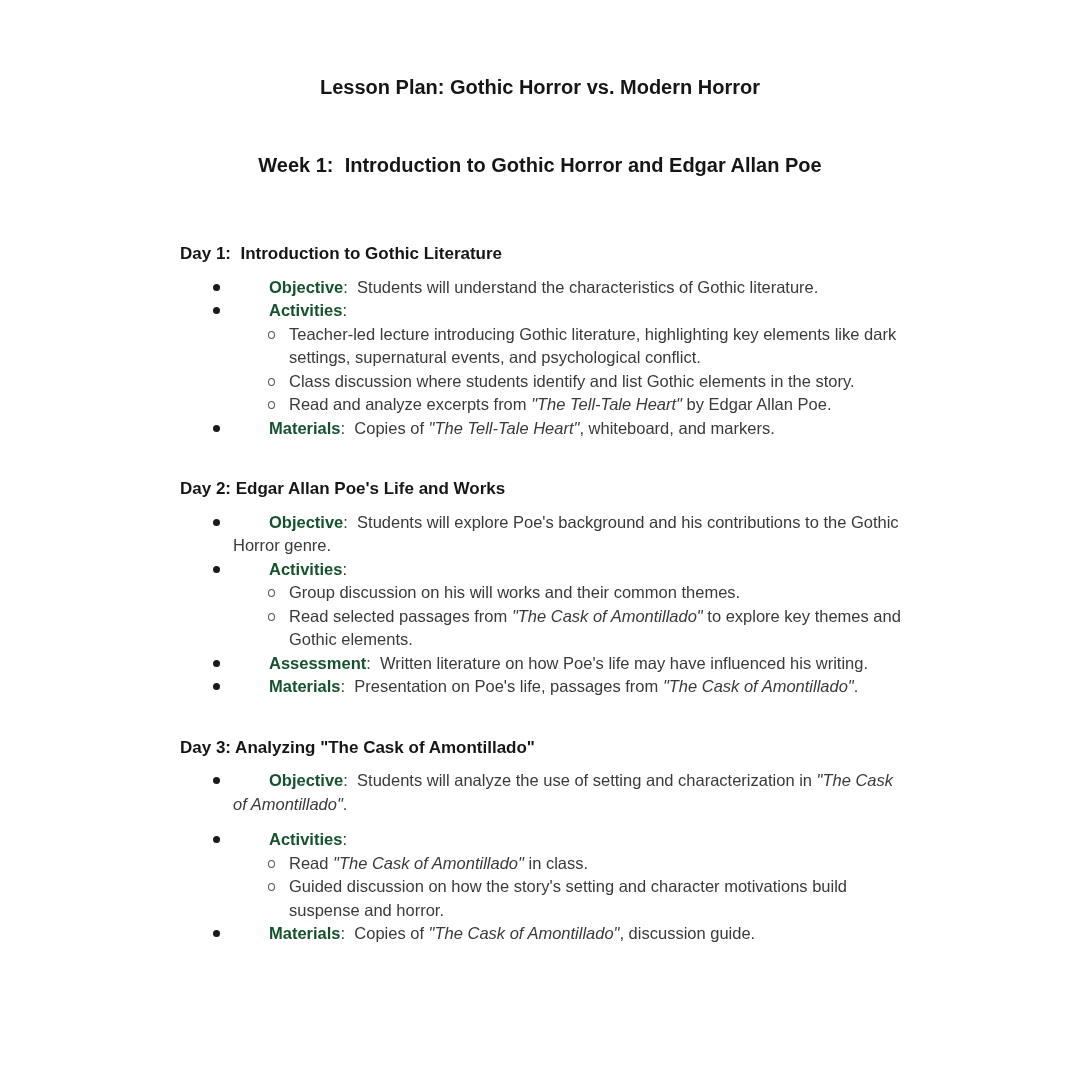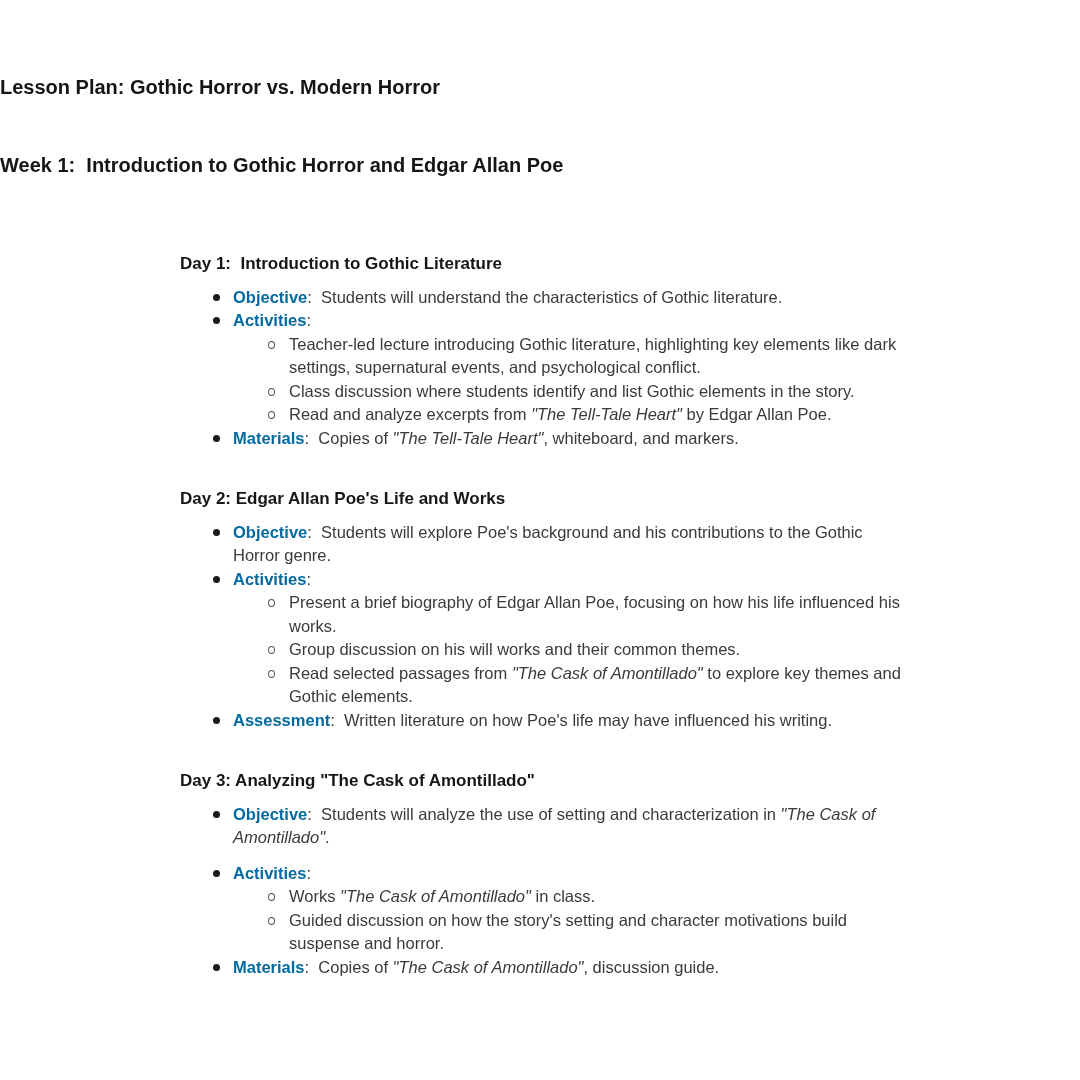--- a/index.html
+++ b/index.html
@@ -15,41 +15,41 @@
     font-family: "Liberation Sans", "DejaVu Sans", sans-serif;
     color: #3a3a3a;
   }
   .page {
     position: relative;
     width: 1080px;
     height: 1080px;
   }
   .title-block {
     margin-top: 22px;
-    text-align: left;
+    text-align: center;
     font-weight: bold;
     font-size: 20px;
     line-height: 26px;
     color: #161616;
     white-space: pre-wrap;
   }
   .content {
     margin-left: 180px;
     width: 726px;
   }
   .day-heading {
     margin-top: 37px;
     font-weight: bold;
     font-size: 17px;
     line-height: 23.5px;
     color: #161616;
     white-space: pre-wrap;
   }
   .day-heading.first {
-    margin-top: 22px;
+    margin-top: 12px;
   }
   ul.items {
     list-style: none;
     margin: 10px 0 0 0;
     padding: 0;
   }
   li.item {
     position: relative;
     font-size: 16.5px;
     line-height: 23.5px;
@@ -69,21 +69,21 @@
     border-radius: 50%;
     background: #1a1a1a;
   }
   .marker.ring {
     left: 88px;
     width: 5px; height: 6px;
     border-radius: 50%;
     background: transparent;
     border: 1.6px solid #555;
   }
-  li.item b { color: #0369a1; }
+  li.item b { color: #14532d; margin-left: 36px; }
 </style>
 </head>
 <body>
 
 <div class="page">
 
   <div class="title-block">
     <div>Lesson Plan: Gothic Horror vs. Modern Horror</div>
     <div>Week 1:  Introduction to Gothic Horror and Edgar Allan Poe</div>
   </div>
@@ -95,28 +95,28 @@
         <li class="item lvl1"><span class="marker dot"></span><span class="txt"><b>Activities</b><span>:</span></span></li>
         <li class="item lvl2"><span class="marker ring"></span><span class="txt"><span>Teacher-led lecture introducing Gothic literature, highlighting key elements like dark settings, supernatural events, and psychological conflict.</span></span></li>
         <li class="item lvl2"><span class="marker ring"></span><span class="txt"><span>Class discussion where students identify and list Gothic elements in the story.</span></span></li>
         <li class="item lvl2"><span class="marker ring"></span><span class="txt"><span>Read and analyze excerpts from </span><i>"The Tell-Tale Heart"</i><span> by Edgar Allan Poe.</span></span></li>
         <li class="item lvl1"><span class="marker dot"></span><span class="txt"><b>Materials</b><span>:  Copies of </span><i>"The Tell-Tale Heart"</i><span>, whiteboard, and markers.</span></span></li>
       </ul>
       <div class="day-heading">Day 2: Edgar Allan Poe's Life and Works</div>
       <ul class="items">
         <li class="item lvl1"><span class="marker dot"></span><span class="txt"><b>Objective</b><span>:  Students will explore Poe's background and his contributions to the Gothic Horror genre.</span></span></li>
         <li class="item lvl1"><span class="marker dot"></span><span class="txt"><b>Activities</b><span>:</span></span></li>
-        <li class="item lvl2"><span class="marker ring"></span><span class="txt"><span>Present a brief biography of Edgar Allan Poe, focusing on how his life influenced his works.</span></span></li>
         <li class="item lvl2"><span class="marker ring"></span><span class="txt"><span>Group discussion on his will works and their common themes.</span></span></li>
         <li class="item lvl2"><span class="marker ring"></span><span class="txt"><span>Read selected passages from </span><i>"The Cask of Amontillado"</i><span> to explore key themes and Gothic elements.</span></span></li>
         <li class="item lvl1"><span class="marker dot"></span><span class="txt"><b>Assessment</b><span>:  Written literature on how Poe's life may have influenced his writing.</span></span></li>
+        <li class="item lvl1"><span class="marker dot"></span><span class="txt"><b>Materials</b><span>:  Presentation on Poe's life, passages from </span><i>"The Cask of Amontillado"</i><span>.</span></span></li>
       </ul>
       <div class="day-heading">Day 3: Analyzing "The Cask of Amontillado"</div>
       <ul class="items">
         <li class="item lvl1"><span class="marker dot"></span><span class="txt"><b>Objective</b><span>:  Students will analyze the use of setting and characterization in </span><i>"The Cask of Amontillado"</i><span>.</span></span></li>
         <li class="item lvl1 gap"><span class="marker dot"></span><span class="txt"><b>Activities</b><span>:</span></span></li>
-        <li class="item lvl2"><span class="marker ring"></span><span class="txt"><span>Works </span><i>"The Cask of Amontillado"</i><span> in class.</span></span></li>
+        <li class="item lvl2"><span class="marker ring"></span><span class="txt"><span>Read </span><i>"The Cask of Amontillado"</i><span> in class.</span></span></li>
         <li class="item lvl2"><span class="marker ring"></span><span class="txt"><span>Guided discussion on how the story's setting and character motivations build suspense and horror.</span></span></li>
         <li class="item lvl1"><span class="marker dot"></span><span class="txt"><b>Materials</b><span>:  Copies of </span><i>"The Cask of Amontillado"</i><span>, discussion guide.</span></span></li>
       </ul>
     </div>
 
 </div>
 
 </body></html>

